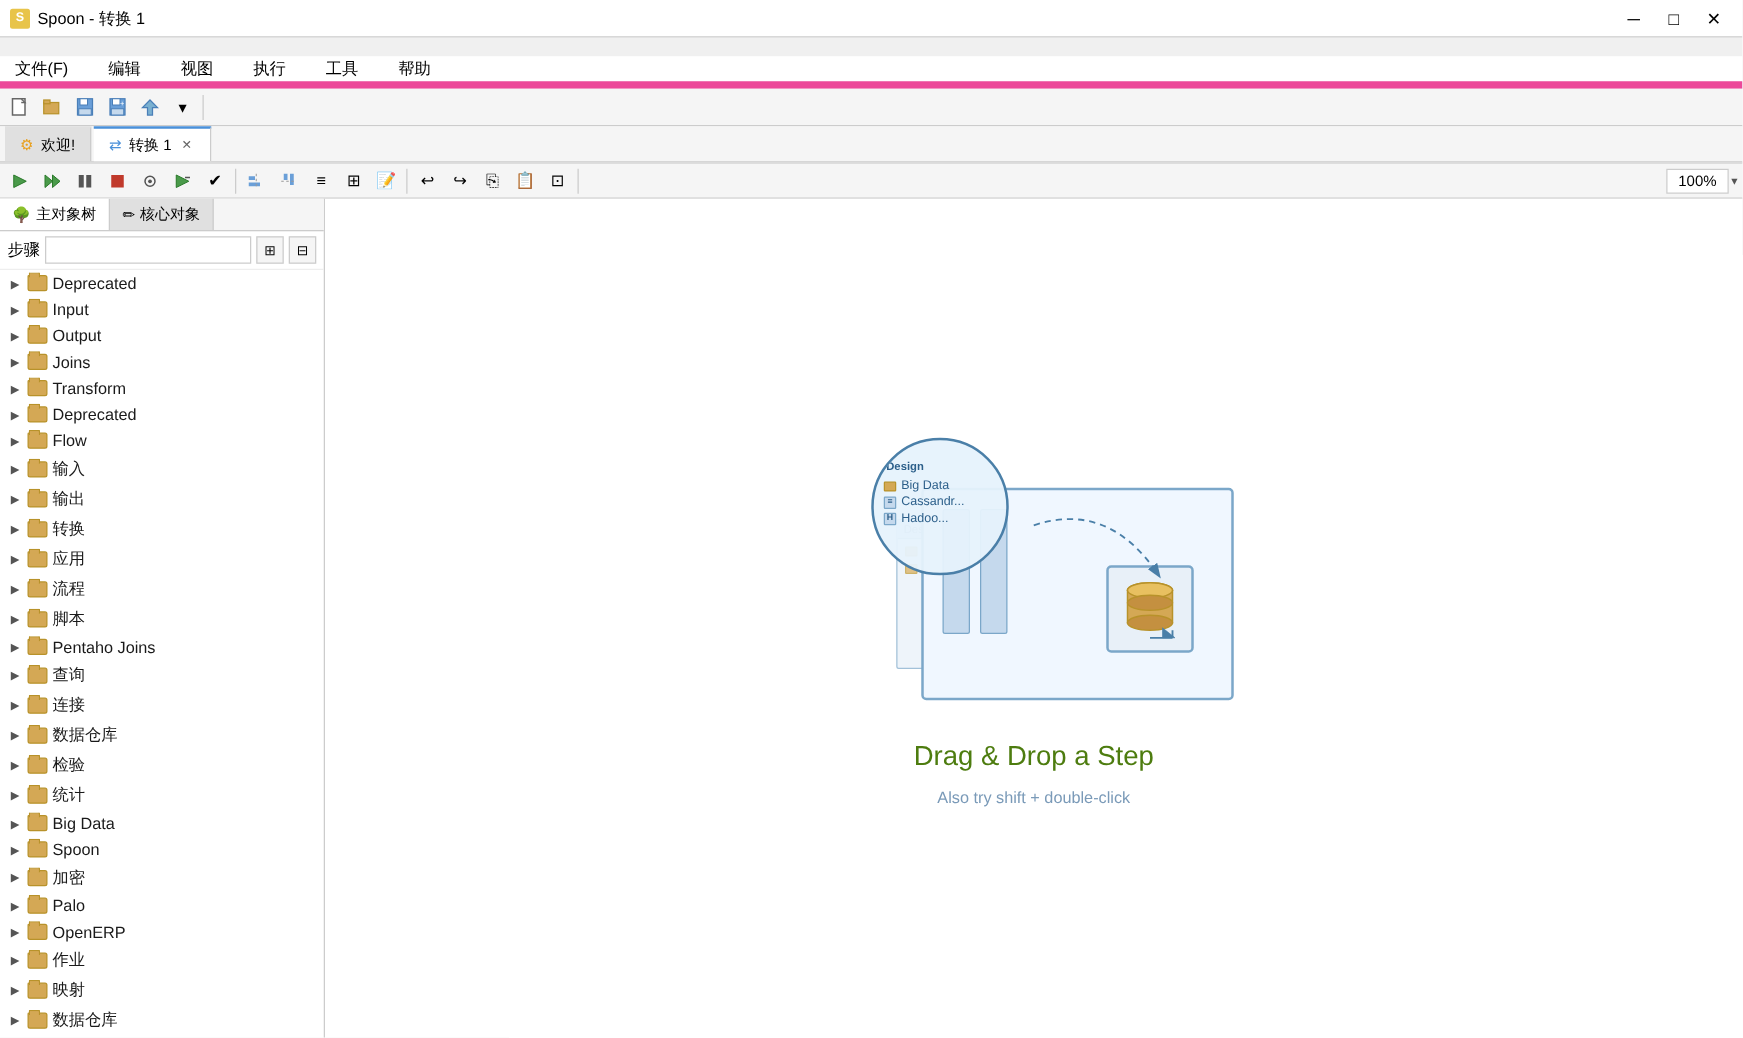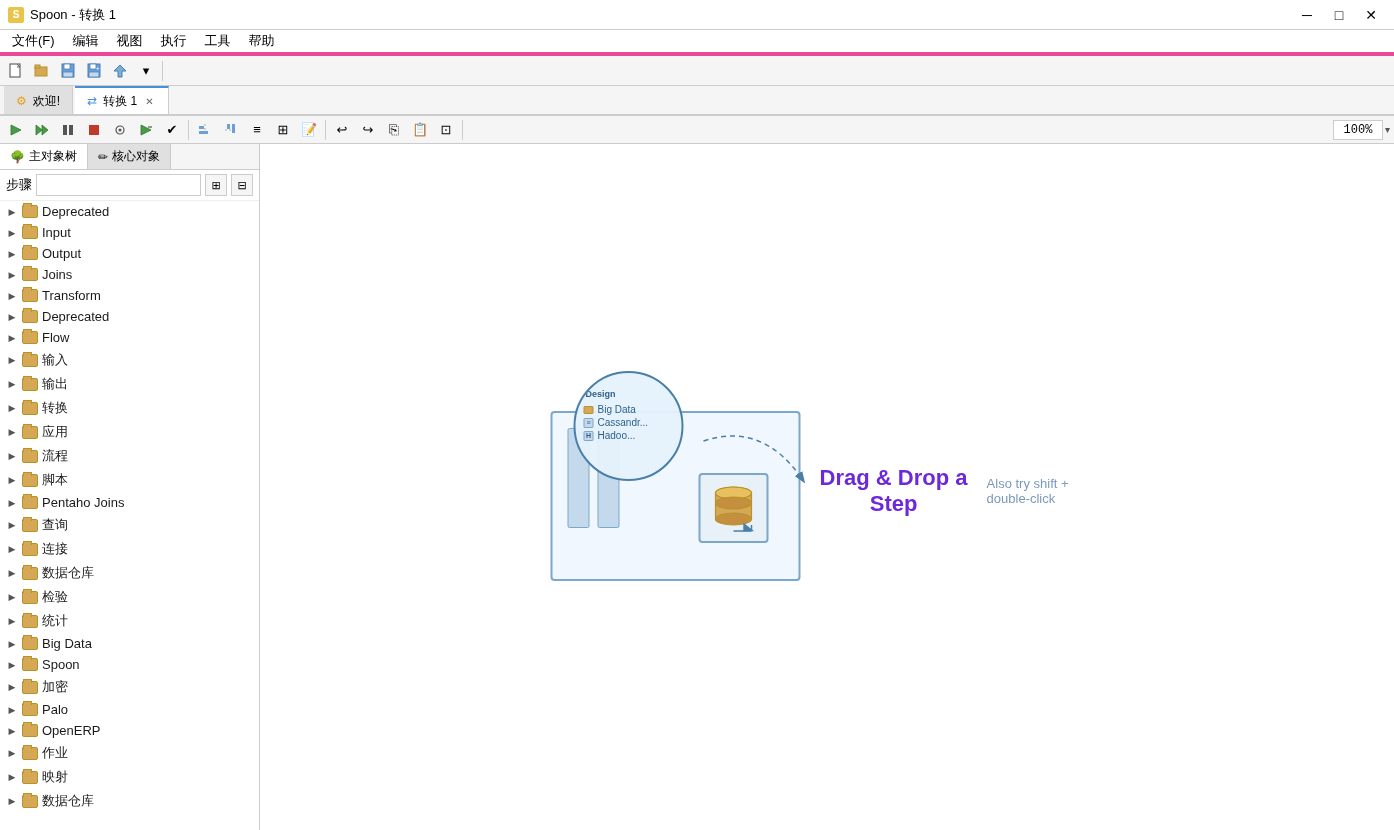--- a/index.html
+++ b/index.html
@@ -12,21 +12,21 @@
       border-bottom: 1px solid #ccc;
     }
     .title-bar-left { display: flex; align-items: center; gap: 6px; font-size: 13px; }
     .title-bar-icon { width: 16px; height: 16px; background: #e8c44a; border-radius: 2px; display: flex; align-items: center; justify-content: center; font-size: 10px; color: #fff; font-weight: bold; }
     .title-bar-controls { display: flex; gap: 2px; }
     .title-btn { width: 30px; height: 20px; border: none; background: transparent; cursor: pointer; font-size: 14px; display: flex; align-items: center; justify-content: center; }
 
     
     .menu-bar {
       display: flex; align-items: center; background: #fff; height: 26px;
-      padding: 0 4px; border-bottom: 4px solid #ec4899; gap: 2px;
+      padding: 0 4px; border-bottom: 6px solid #ec4899; gap: 16px; margin-top: 15px;
     }
     .menu-item { padding: 2px 8px; cursor: pointer; border-radius: 2px; font-size: 13px; }
 
     
     .toolbar {
       display: flex; align-items: center; background: #f5f5f5; height: 30px;
       padding: 0 4px; border-bottom: 1px solid #ccc; gap: 2px;
     }
     .toolbar-btn {
       width: 24px; height: 24px; border: 1px solid transparent; background: transparent;
@@ -83,21 +83,21 @@
     .tree-container::-webkit-scrollbar-thumb { background: #c0c0c0; border: 2px solid #f5f5f5; border-radius: 4px; }
 
     
     .canvas-area {
       flex: 1; background: #fff; position: relative; overflow: hidden;
     }
 
     
     .drop-illustration {
       position: absolute; top: 50%; left: 50%; transform: translate(-50%, -55%);
-      display: flex; flex-direction: row; align-items: center; gap: 12px;
+      display: flex; flex-direction: column; align-items: center; gap: 12px;
     }
 
     .illustration-container {
       position: relative; width: 320px; height: 220px;
     }
 
     
     .drop-zone-rect {
       position: absolute; right: 0; top: 30px;
       width: 250px; height: 170px;
@@ -126,29 +126,29 @@
     }
 
     
     .db-step-icon {
       position: absolute; right: 30px; top: 60px;
       width: 70px; height: 70px;
       background: #e8f0f8; border: 2px solid #7ba7c9; border-radius: 4px;
       display: flex; align-items: center; justify-content: center;
     }
 
-    .drop-text { font-size: 22px; color: #6d28d9; font-weight: 700; text-align: center; }
+    .drop-text { font-size: 22px; color: #4d7c0f; font-weight: 400; text-align: center; }
     .drop-subtext { font-size: 13px; color: #7a9ab8; }
 
     
     .toolbar-zoom {
       display: flex; align-items: center; gap: 2px; margin-left: auto;
     }
     .zoom-input {
-      width: 50px; height: 20px; border: 1px solid #ccc; text-align: center; font-size: 12px; font-family: Liberation Mono, monospace;
+      width: 50px; height: 20px; border: 1px solid #ccc; text-align: center; font-size: 12px;
     }
     .zoom-arrow { font-size: 10px; color: #555; }
 
     
     .canvas-toolbar {
       display: flex; align-items: center; background: #f5f5f5; height: 28px;
       padding: 0 4px; border-bottom: 1px solid #ccc; gap: 2px;
     }
   </style>
 </head>

